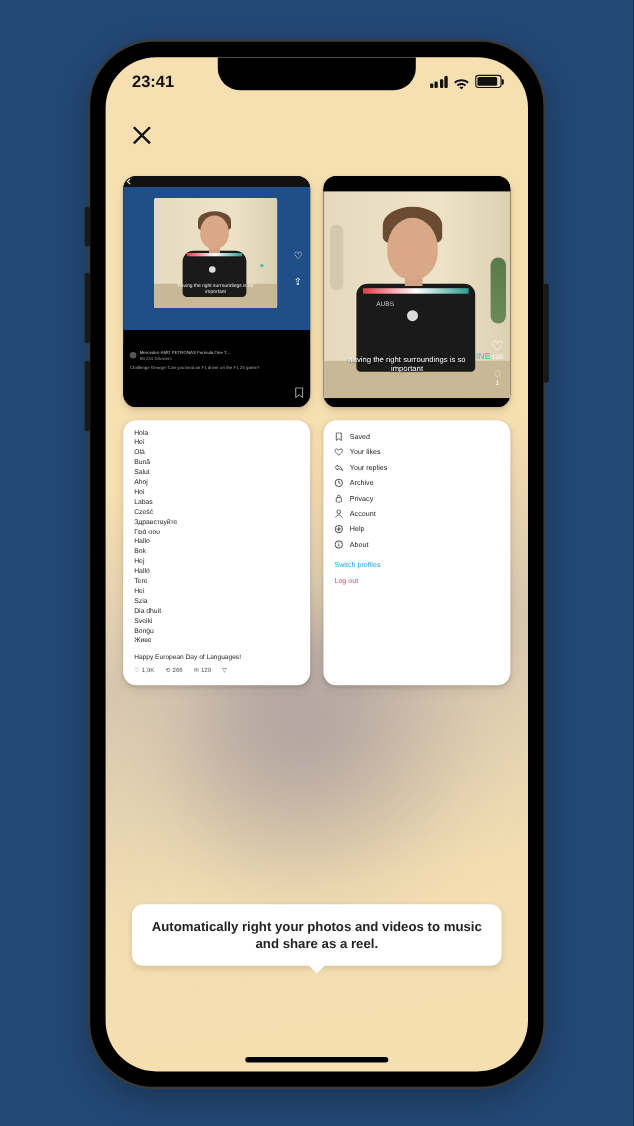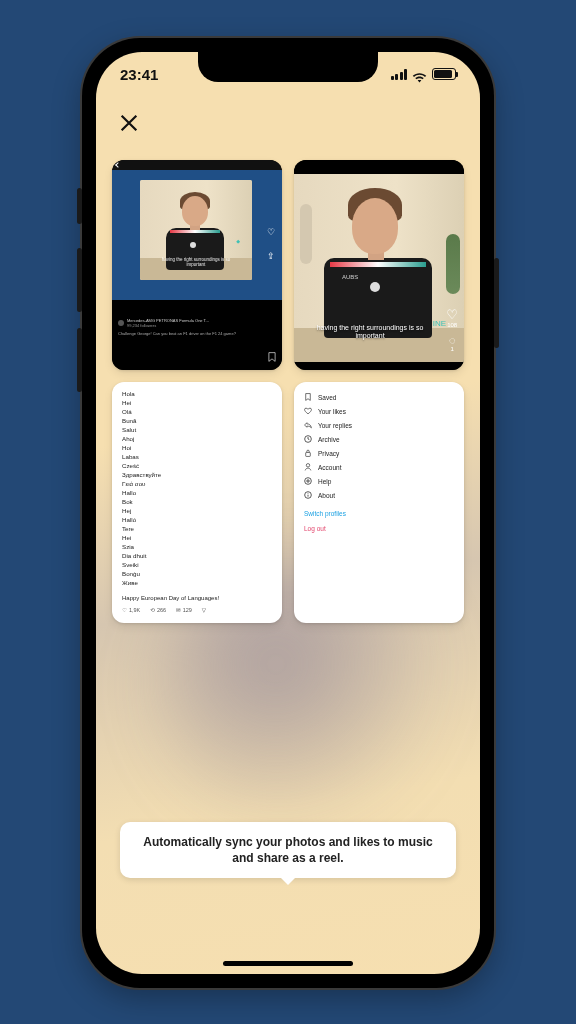--- a/index.html
+++ b/index.html
@@ -428,16 +428,16 @@
               </span>
               <span>About</span>
             </div>
           </div>
         <div class="sp">Switch profiles</div>
         <div class="lo">Log out</div>
       </div>
 
     </div>
 
-    <div class="tooltip">Automatically sync your photos and likes to music and share as a reel.</div>
+    <div class="tooltip">Automatically right your photos and videos to music and share as a reel.</div>
     <div class="home-ind"></div>
   </div>
 </div>
 
 </body></html>

